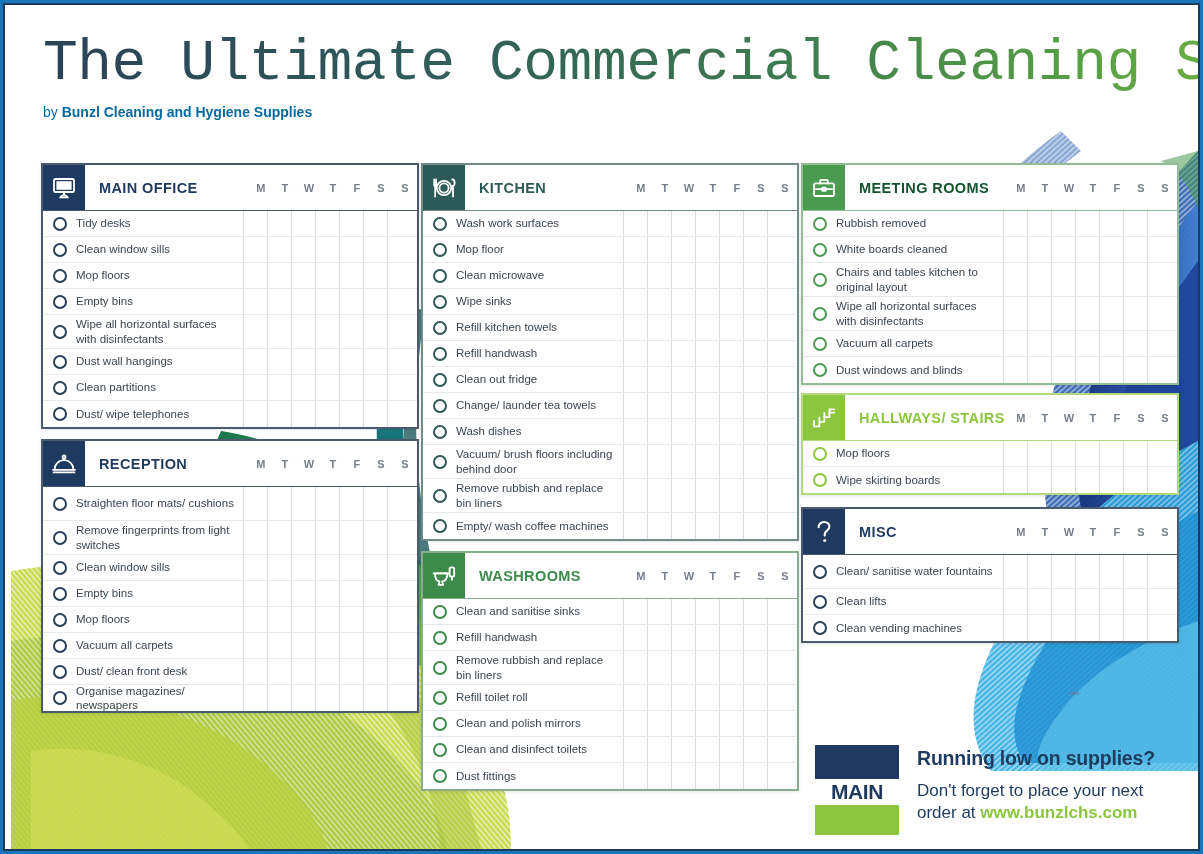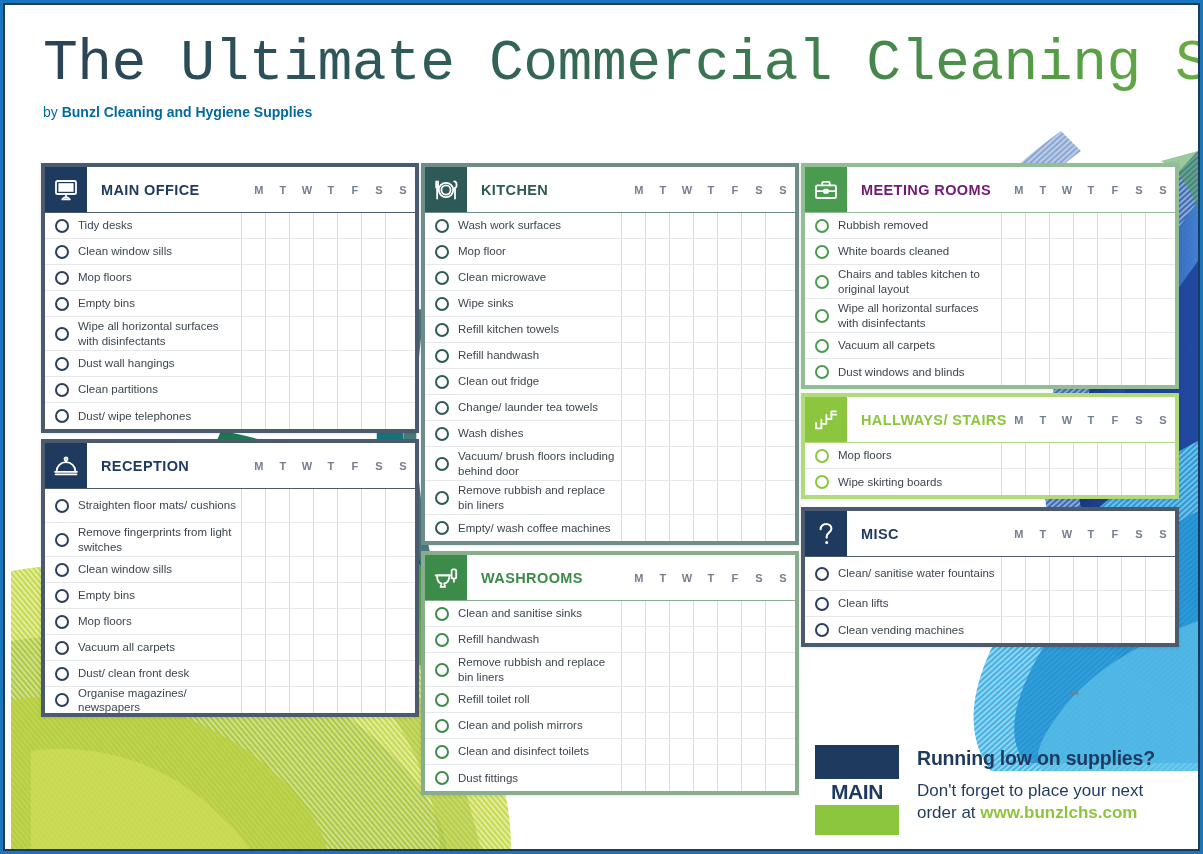--- a/index.html
+++ b/index.html
@@ -38,21 +38,21 @@
     white-space:nowrap;
     font-family:Liberation Mono, monospace;
   }
   #byline { margin-top:10px; font-size:14px; color:#0369a1; font-weight:400; }
   #byline b { font-weight:700; }
 
   
   .panel {
     position:absolute; z-index:4;
     background:#ffffff;
-    border:4px solid #fca5a5;
+    border:2px solid #fca5a5;
     box-shadow:0 1px 3px rgba(0,0,0,0.10);
   }
   .panel-head {
     display:flex; align-items:stretch;
     height:46px;
     border-bottom:1px solid #cfd4da;
     background:#ffffff;
   }
   .panel-icon {
     width:42px; min-width:42px;
@@ -117,21 +117,21 @@
   .t-teal  { border-color:#6f8c89; }
   .t-teal  .panel-head { border-bottom-color:#6f8c89; }
 
   .t-green .panel-icon { background:#3d8b4a; }
   .t-green .panel-title { color:#3d8b4a; }
   .t-green .row .bullet { border-color:#3d8b4a; }
   .t-green { border-color:#88ad8c; }
   .t-green .panel-head { border-bottom-color:#88ad8c; }
 
   .t-mgreen .panel-icon { background:#4a9b4f; }
-  .t-mgreen .panel-title { color:#701a75; }
+  .t-mgreen .panel-title { color:#14532d; }
   .t-mgreen .row .bullet { border-color:#4a9b4f; }
   .t-mgreen { border-color:#92bd95; }
   .t-mgreen .panel-head { border-bottom-color:#92bd95; }
 
   .t-lime  .panel-icon { background:#8cc63f; }
   .t-lime  .panel-title { color:#8cc63f; }
   .t-lime  .row .bullet { border-color:#8cc63f; }
   .t-lime  { border-color:#b2d97c; }
   .t-lime  .panel-head { border-bottom-color:#b2d97c; }
 

